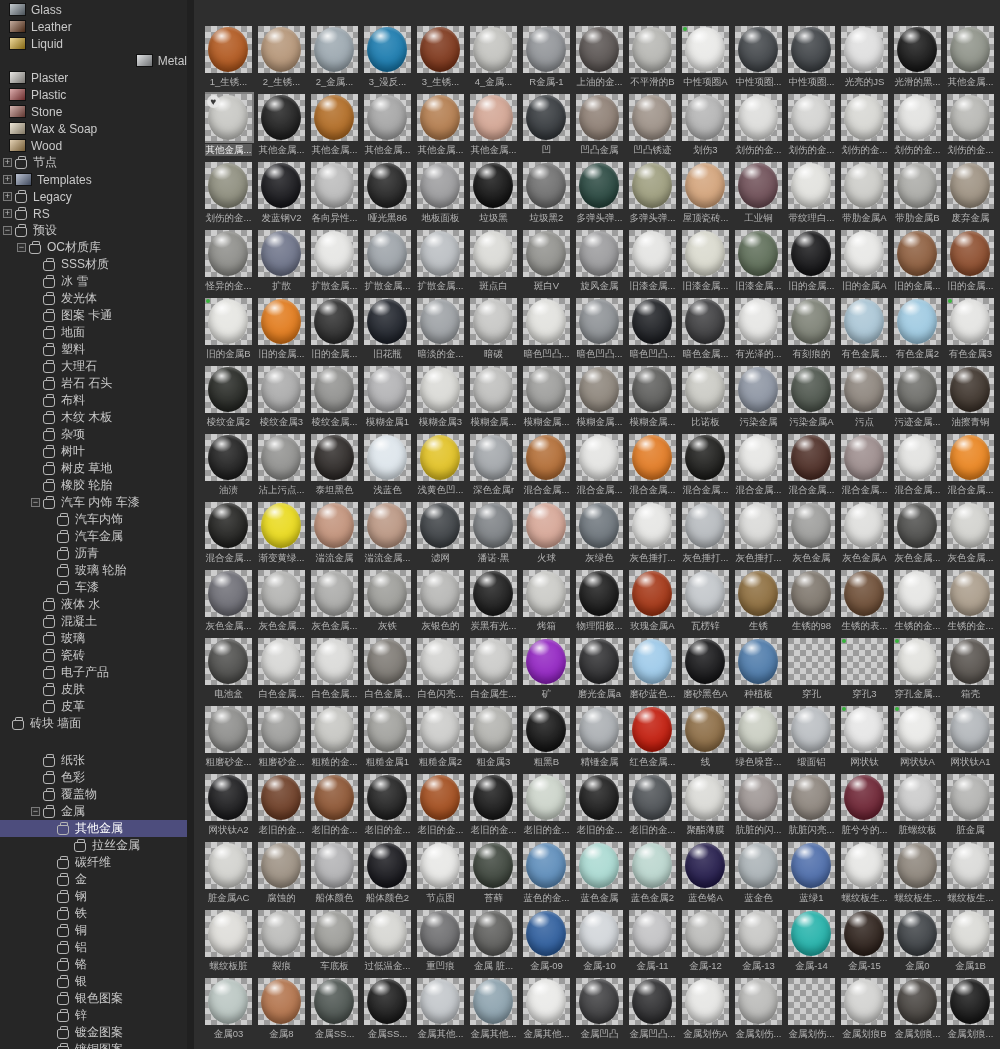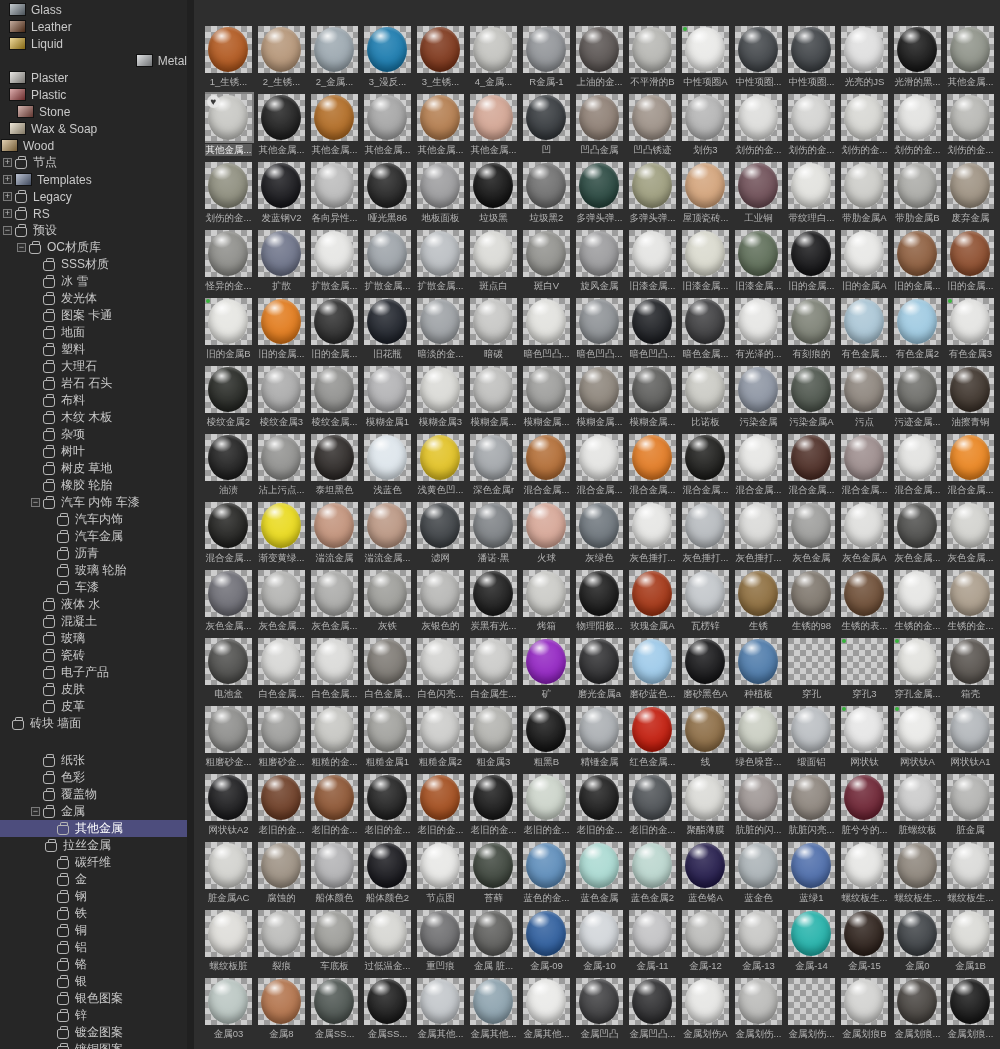--- a/index.html
+++ b/index.html
@@ -84,29 +84,29 @@
           <span class="s-label">Metal</span>
         </div>
         <div class="s-item" style="padding-left: 9px;">
           <span class="thumb-ic" style="background-color: rgb(201, 197, 191);"></span>
           <span class="s-label">Plaster</span>
         </div>
         <div class="s-item" style="padding-left: 9px;">
           <span class="thumb-ic" style="background-color: rgb(176, 72, 72);"></span>
           <span class="s-label">Plastic</span>
         </div>
-        <div class="s-item" style="padding-left: 17px;">
+        <div class="s-item" style="padding-left: 9px;">
           <span class="thumb-ic" style="background-color: rgb(160, 90, 80);"></span>
           <span class="s-label">Stone</span>
         </div>
         <div class="s-item" style="padding-left: 9px;">
           <span class="thumb-ic" style="background-color: rgb(217, 201, 169);"></span>
           <span class="s-label">Wax &amp; Soap</span>
         </div>
-        <div class="s-item" style="padding-left: 1px;">
+        <div class="s-item" style="padding-left: 9px;">
           <span class="thumb-ic" style="background-color: rgb(192, 152, 88);"></span>
           <span class="s-label">Wood</span>
         </div>
         <div class="s-item" style="padding-left: 3px;">
           <span class="exp">+</span>
           <span class="basket"></span>
           <span class="s-label">节点</span>
         </div>
         <div class="s-item" style="padding-left: 3px;">
           <span class="exp">+</span>
@@ -291,21 +291,21 @@
         <div class="s-item" style="padding-left: 31px;">
           <span class="exp">−</span>
           <span class="basket"></span>
           <span class="s-label">金属</span>
         </div>
         <div class="s-item sel" style="padding-left: 45px;">
           <span class="exp-sp"></span>
           <span class="basket"></span>
           <span class="s-label">其他金属</span>
         </div>
-        <div class="s-item" style="padding-left: 33px;">
+        <div class="s-item" style="padding-left: 62px;">
           <span class="exp-sp"></span>
           <span class="basket"></span>
           <span class="s-label">拉丝金属</span>
         </div>
         <div class="s-item" style="padding-left: 45px;">
           <span class="exp-sp"></span>
           <span class="basket"></span>
           <span class="s-label">碳纤维</span>
         </div>
         <div class="s-item" style="padding-left: 45px;">

